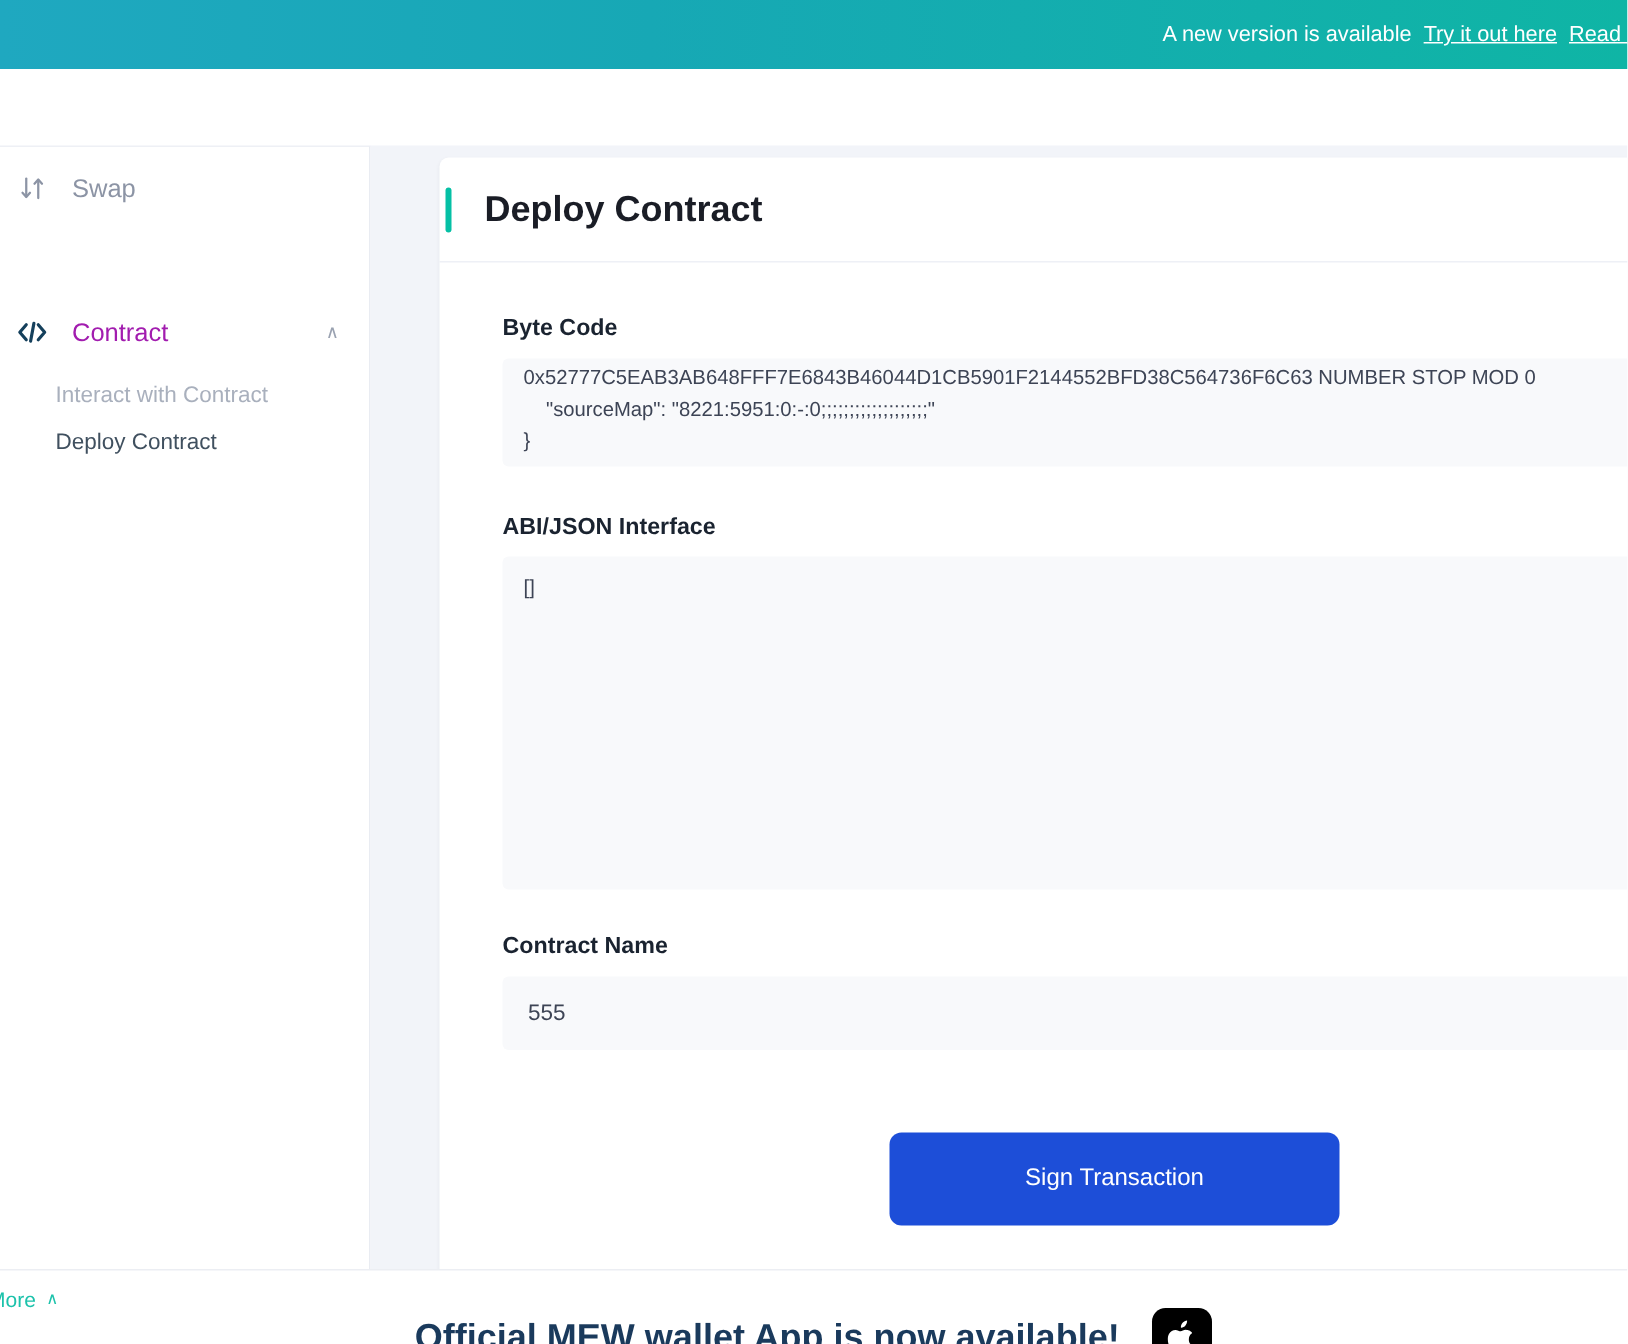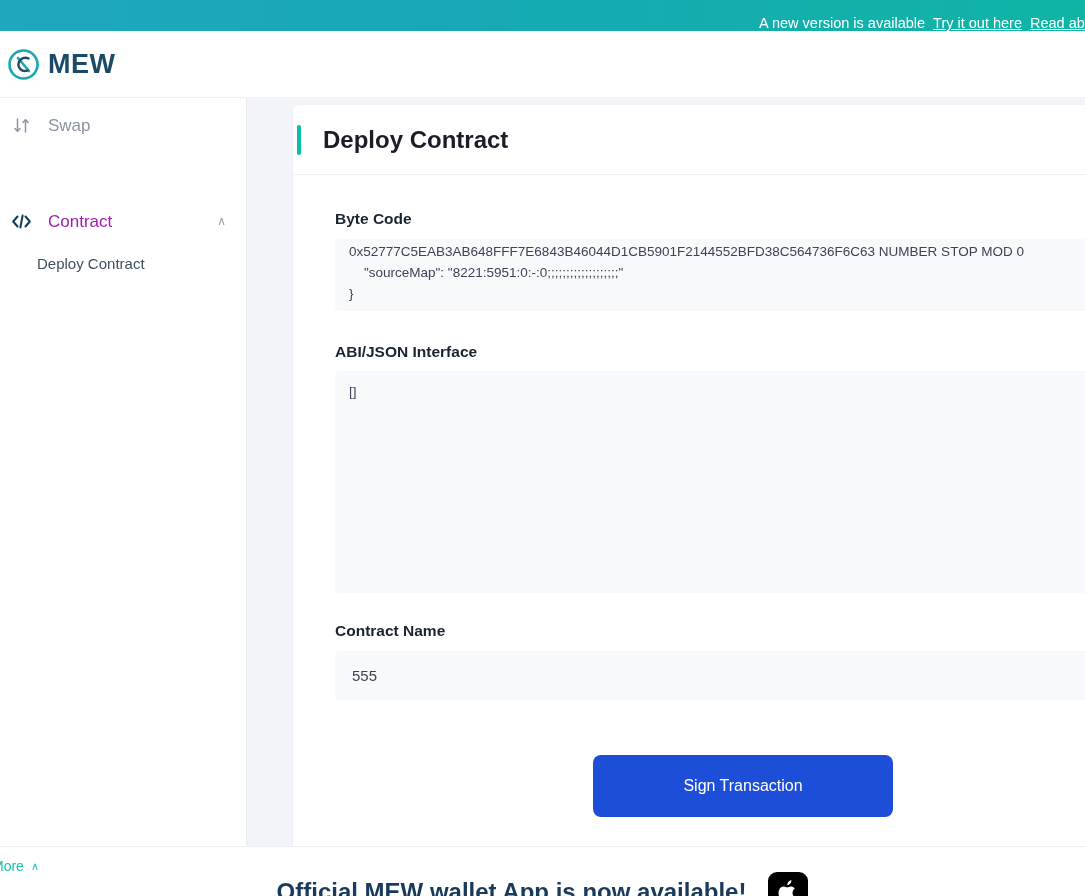--- a/index.html
+++ b/index.html
@@ -22,21 +22,21 @@
   
   .top-banner {
     position: absolute;
     top: 0; left: 0;
     width: 1085px;
     height: 46px;
     background: linear-gradient(90deg, #1fa8c0 0%, #17a8b5 40%, #0fb5a5 100%);
     display: flex;
     align-items: center;
     justify-content: flex-end;
-    padding-right: 16px;
+    padding-right: 0;
     overflow: hidden;
     white-space: nowrap;
   }
   .top-banner-inner {
     display: flex;
     align-items: center;
     gap: 8px;
     color: #ffffff;
     font-size: 14.5px;
     padding-right: 0;
@@ -313,32 +313,20 @@
 <div class="app">
 
   <div class="top-banner">
     <div class="top-banner-inner">
       <span>A new version is available</span>
       <span class="banner-link">Try it out here</span>
       <span class="banner-link">Read about</span>
     </div>
   </div>
 
-  <div class="header-bar">
-    <div class="logo">
-      <span class="logo-mark">
-        <svg width="31" height="31" viewBox="0 0 31 31">
-          <circle cx="15.5" cy="15.5" r="14" fill="none" stroke="#18a9ae" stroke-width="2.6"></circle>
-          <path d="M10 9 L21 22" stroke="#18a9ae" stroke-width="2.6" fill="none" stroke-linecap="round"></path>
-          <path d="M20.5 9.5 A7 7 0 0 0 11 13 A6.5 6.5 0 0 0 19.5 21.5" stroke="#1c4a66" stroke-width="2.4" fill="none" stroke-linecap="round"></path>
-        </svg>
-      </span>
-      <span class="logo-word">MEW</span>
-    </div>
-  </div>
 
   <div class="sidebar">
 
     <div class="nav-item">
       <span class="nav-icon">
         <svg width="19" height="19" viewBox="0 0 19 19" fill="none" stroke="#8c94a5" stroke-width="1.5" stroke-linecap="round" stroke-linejoin="round">
           <path d="M5.5 3 L5.5 15"></path>
             <path d="M3 12.5 L5.5 15.3 L8 12.5"></path>
           <path d="M13.5 16 L13.5 4"></path>
             <path d="M11 6.5 L13.5 3.7 L16 6.5"></path>
@@ -357,20 +345,23 @@
         <svg width="21" height="19" viewBox="0 0 21 19" fill="none" stroke="#15405c" stroke-width="2.1" stroke-linecap="round" stroke-linejoin="round">
           <path d="M6.5 4.5 L2.2 9.5 L6.5 14.5"></path>
           <path d="M14.5 4.5 L18.8 9.5 L14.5 14.5"></path>
           <path d="M11.6 3.6 L9.4 15.4"></path>
         </svg>
       </span>
       <span class="nav-label">Contract</span>
       <span class="nav-chevron">∧</span>
     </div>
 
+    <div class="subnav-item">
+      <span>Interact with Contract</span>
+    </div>
     <div class="subnav-item selected">
       <span>Deploy Contract</span>
     </div>
 
     <div class="nav-spacer"></div>
 
 
   </div>
 
   <div class="main-area">

